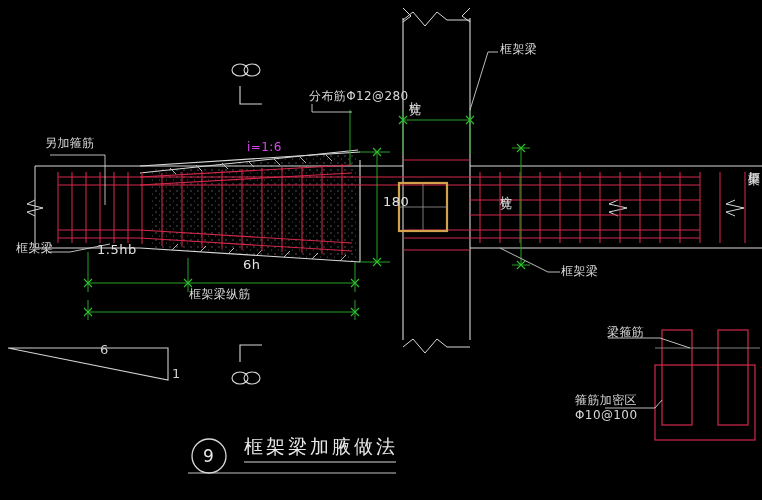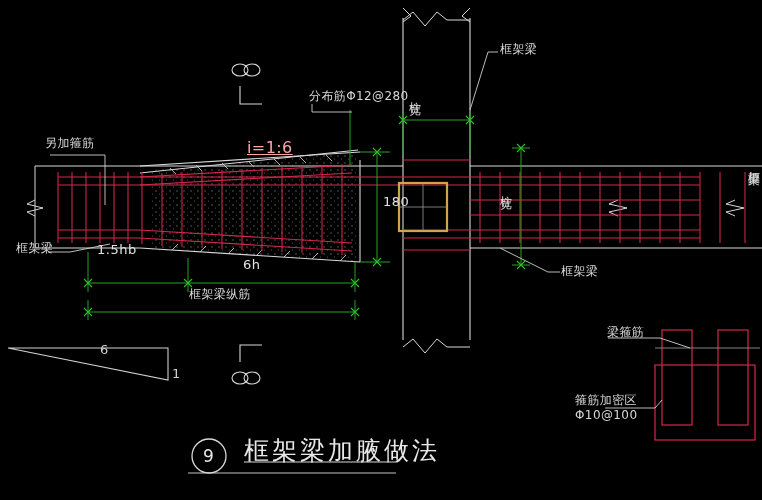--- a/index.html
+++ b/index.html
@@ -4,23 +4,23 @@
 <style>
   html,body{margin:0;padding:0;background:#000;}
   body{width:762px;height:500px;overflow:hidden;
        font-family:"DejaVu Sans","Liberation Sans",sans-serif;}
   #stage{position:relative;width:762px;height:500px;background:#000;}
   svg{position:absolute;left:0;top:0;}
   .lbl{position:absolute;color:#d8d8d8;font-size:10px;line-height:11px;
        letter-spacing:.4px;white-space:nowrap;}
   .lbl-cn{font-family:"DejaVu Sans","Liberation Sans",sans-serif;font-size:12px;}
   .lbl-dim{color:#e2e2e2;font-size:13px;letter-spacing:.5px;}
-  .lbl-dim-sm{color:#fca5a5;font-size:16px;text-decoration:underline;}
+  .lbl-dim-sm{color:#d946ef;font-size:12px;}
   .vert{writing-mode:vertical-rl;text-orientation:upright;line-height:12px;}
-  .title{position:absolute;color:#e8e8e8;font-size:25px;letter-spacing:3px;}
+  .title{position:absolute;color:#e8e8e8;font-size:19px;letter-spacing:3px;}
   .circ-num{position:absolute;color:#e8e8e8;font-size:17px;}
   .tri-lbl{position:absolute;color:#cfcfcf;font-size:13px;}
 </style>
 </head>
 <body>
 
 <div id="stage">
 
 <svg width="762" height="500">
   <defs>

